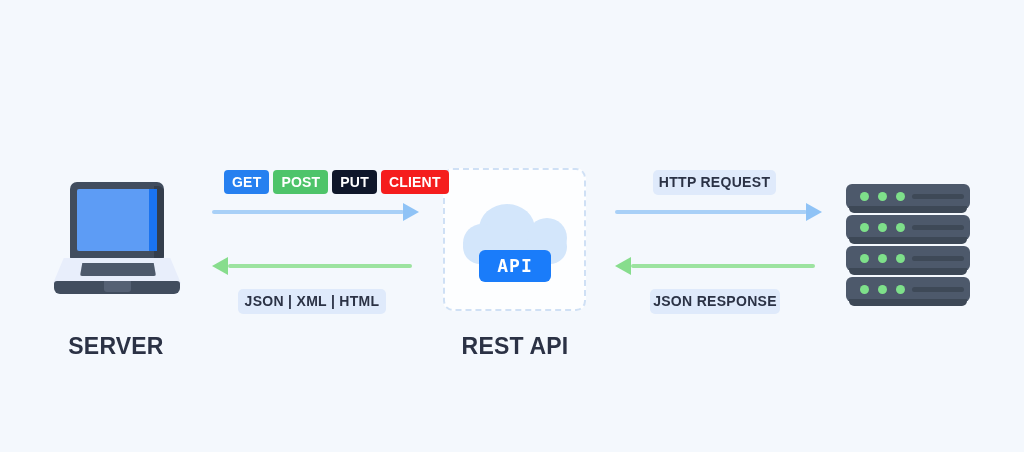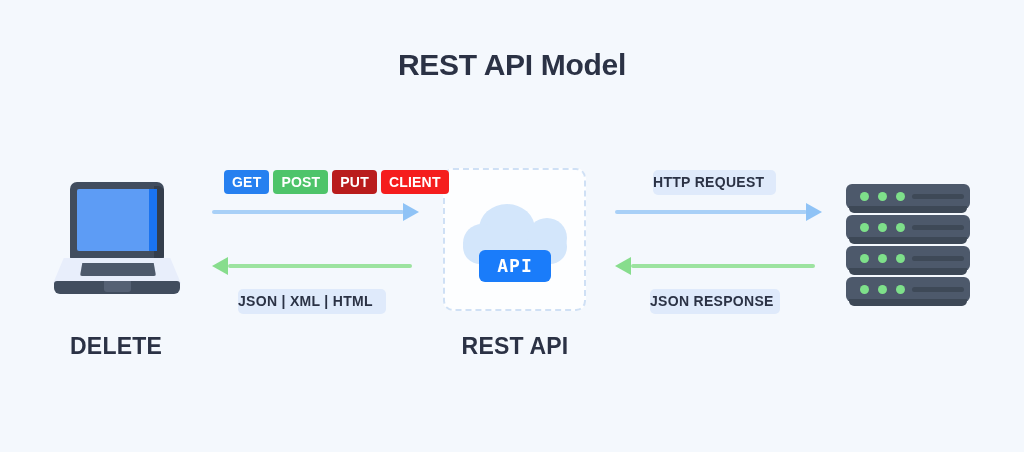--- a/index.html
+++ b/index.html
@@ -253,30 +253,31 @@
     line-height: 24px;
     padding: 0 8px;
     border-radius: 4px;
     color: #ffffff;
     font-size: 14px;
     font-weight: bold;
     letter-spacing: 0.2px;
   }
   .m-get    { background: #2680f0; }
   .m-post   { background: #4ec46a; }
-  .m-put    { background: #b91c1c; }
+  .m-put    { background: #0f172a; }
   .m-delete { background: #f51d1d; }
 
   .pill {
     position: absolute;
     background: #dfeafb;
     border-radius: 5px;
     color: #2b3245;
     font-size: 14px;
     font-weight: bold;
+    text-align: center;
     letter-spacing: 0.3px;
   }
   #pill-formats {
     left: 238px;
     top: 289px;
     width: 148px;
     height: 25px;
     line-height: 25px;
   }
   #pill-request {
@@ -292,33 +293,32 @@
     width: 130px;
     height: 25px;
     line-height: 25px;
   }
 </style>
 </head>
 <body>
 
 <div class="canvas">
 
-  <div class="title">REST API Model</div>
 
   <div class="laptop">
     <div class="laptop-lid"></div>
     <div class="laptop-lid-shadow"></div>
     <div class="laptop-screen"></div>
     <div class="laptop-screen-strip"></div>
     <div class="laptop-base"></div>
     <div class="laptop-keys"></div>
     <div class="laptop-foot"></div>
     <div class="laptop-foot-notch"></div>
   </div>
-  <div class="caption" id="cap-client">DELETE</div>
+  <div class="caption" id="cap-client">SERVER</div>
 
   <div class="api-box"></div>
   <div class="cloud">
     <div class="cloud-body"></div>
     <div class="cloud-part" style="left:16px; top:0; width:56px; height:50px;"></div>
     <div class="cloud-part" style="left:0; top:20px; width:38px; height:38px;"></div>
     <div class="cloud-part" style="left:64px; top:14px; width:40px; height:40px;"></div>
   </div>
   <div class="api-badge">API</div>
   <div class="caption" id="cap-api">REST API</div>

